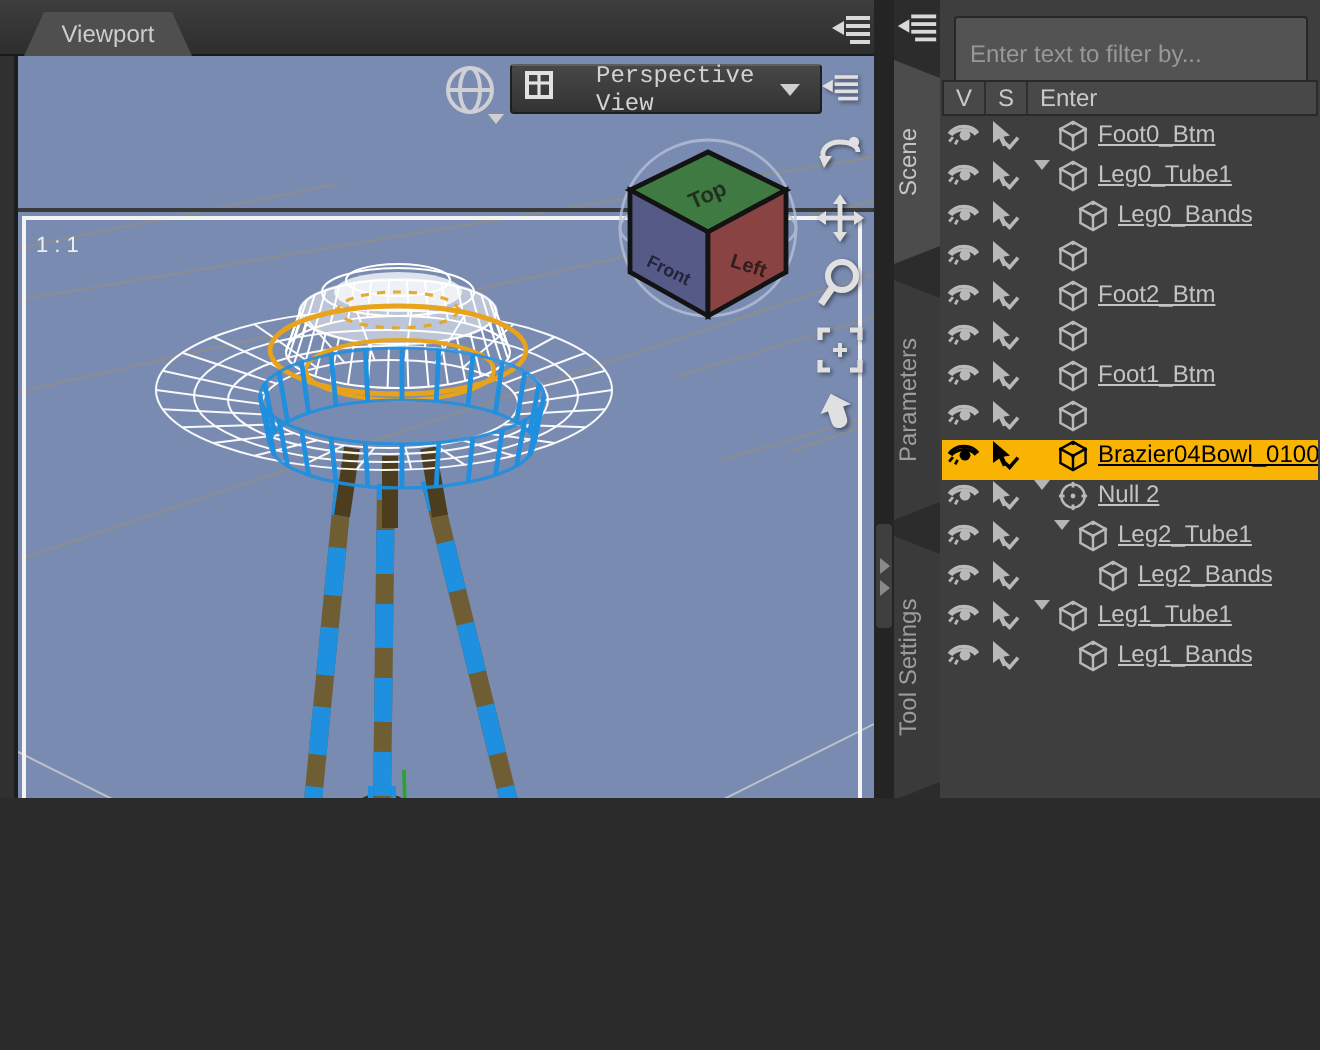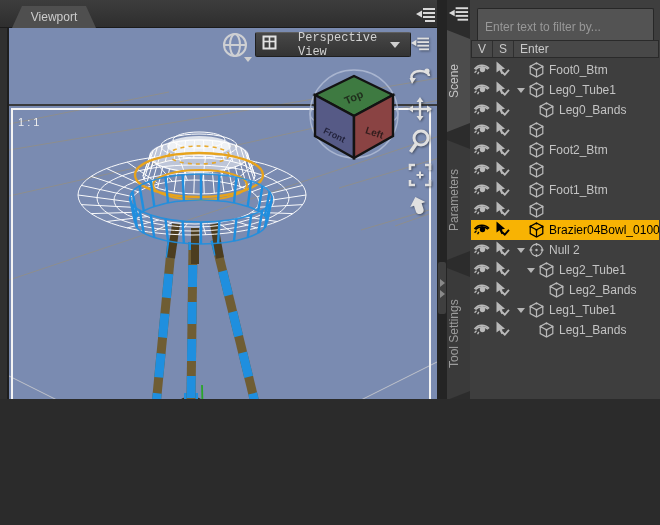--- a/index.html
+++ b/index.html
@@ -49,21 +49,21 @@
   #scene-panel{position:absolute;left:470px;top:0;width:190px;height:525px;background:#3e3e3e;}
   #filter-input{position:absolute;left:7px;top:8px;width:177px;height:26px;background:#535353;
     border:1px solid #272727;border-bottom-color:#5f5f5f;border-radius:2px;color:#d8d8d8;font-size:12px;padding:18px 7px;outline:none;}
   #filter-input::placeholder{color:#989898;}
   #tree-header{position:absolute;left:1px;top:40px;width:188px;height:18px;background:#484848;
     border:1px solid #2a2a2a;display:flex;color:#c9c9c9;font-size:12px;}
   #tree-header .hc{border-right:1px solid #2f2f2f;padding:1px 0 0 6px;}
   #tree-header .hc.v{width:21px;} #tree-header .hc.s{width:21px;} #tree-header .hc.n{flex:1;border-right:none;}
 
   #tree-rows{position:absolute;left:1px;top:60px;width:188px;}
-  .trow{position:relative;height:20px;display:flex;align-items:center;color:#c3c3c3;font-size:12px;cursor:default;}
+  .trow{position:relative;height:20px;display:flex;align-items:flex-start;color:#c3c3c3;font-size:12px;cursor:default;text-decoration:underline;}
   .trow.selected{background:#f8b303;color:#000;}
   .cellbtn{width:20px;display:flex;justify-content:center;flex:none;cursor:pointer;}
   .indent{flex:none;}
   .expander{width:11px;flex:none;display:flex;align-items:center;cursor:pointer;}
   .expander .tri-d{width:0;height:0;border-left:4px solid transparent;border-right:4px solid transparent;border-top:5px solid #b5b5b5;}
   .node-ico{width:17px;flex:none;display:flex;align-items:center;justify-content:center;}
   .nlabel{margin-left:4px;white-space:nowrap;overflow:hidden;}
   .trow svg{color:#b9b9b9;} .trow.selected svg{color:#000;}
 </style>
 </head>

